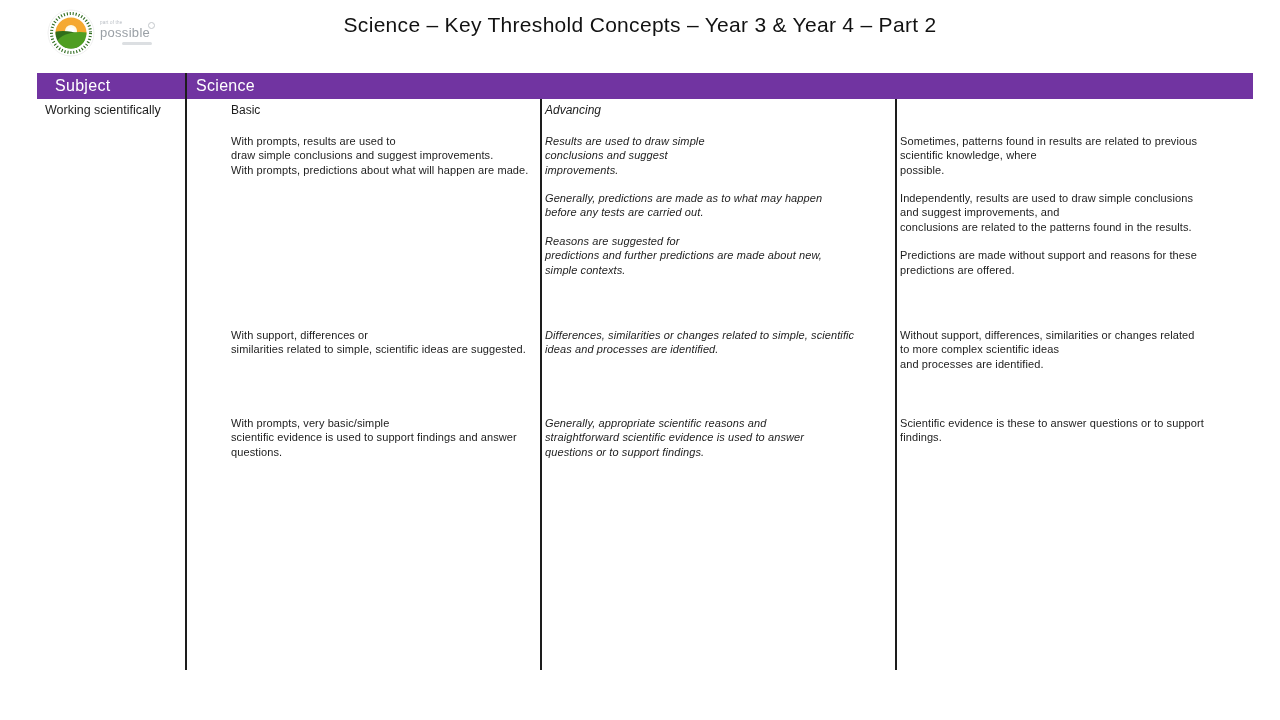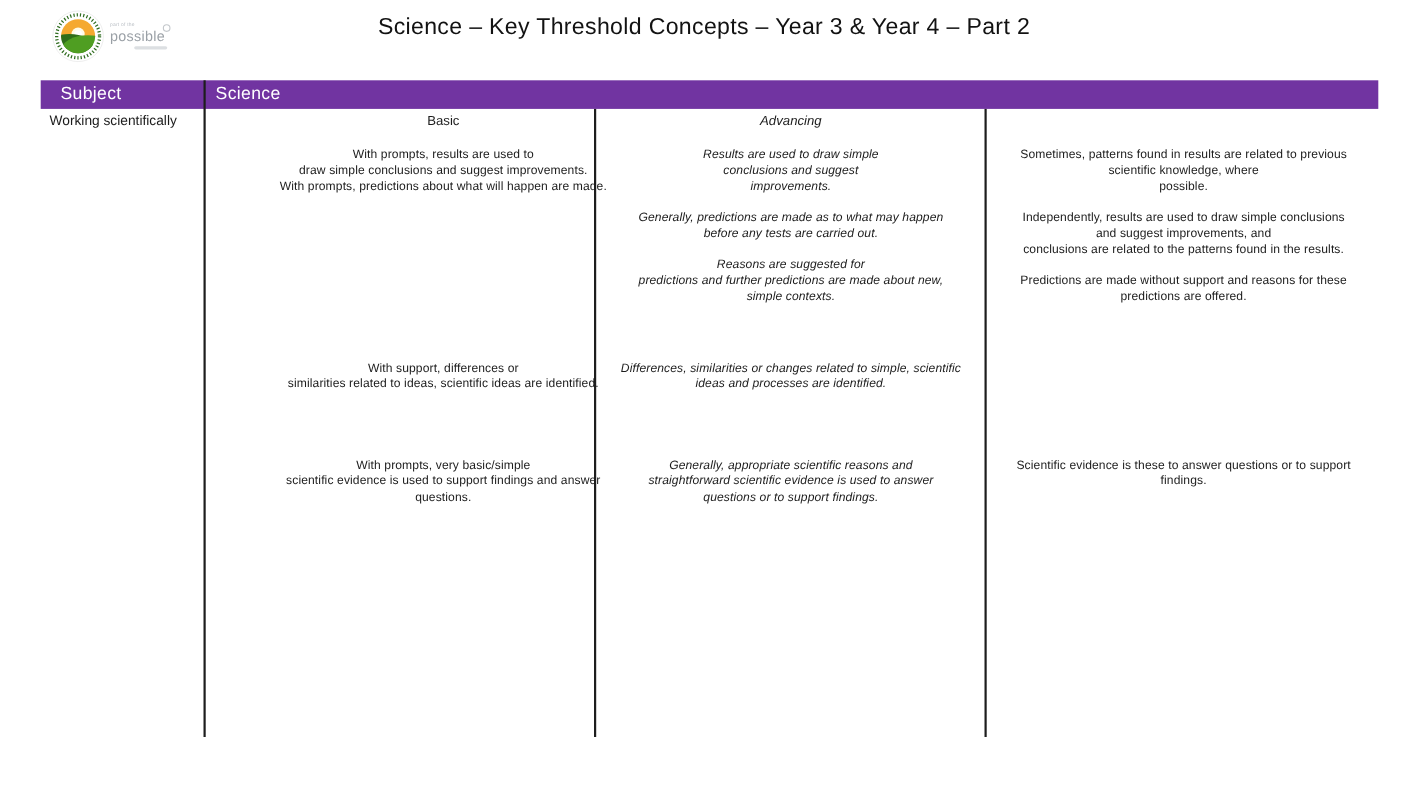--- a/index.html
+++ b/index.html
@@ -14,21 +14,21 @@
   .eq-prefix{position:absolute;left:0;top:1px;font-size:4.5px;color:#b9bec4;letter-spacing:.2px;}
   .eq-name{position:absolute;left:0;top:6px;font-size:13px;letter-spacing:.3px;color:#9aa0a6;}
   .eq-ring{position:absolute;left:48px;top:3px;width:5px;height:5px;border:1px solid #c3c7cb;border-radius:50%;}
   .eq-tagline{position:absolute;left:22px;top:23px;width:30px;height:3px;background:#dcdfe2;border-radius:2px;}
   .title{
     position:absolute;left:0;top:13px;width:100%;text-align:center;
     font-size:21px;font-weight:500;letter-spacing:.3px;color:#121212;
   }
 
   
-  .sheet{position:absolute;left:37px;top:73px;width:1216px;height:599px;text-align:center;}
+  .sheet{position:absolute;left:37px;top:73px;width:1216px;height:599px;}
   .bar{position:absolute;left:0;top:0;width:1216px;height:26px;background:#7134A1;}
   .bar-cell{position:absolute;top:0;height:26px;line-height:26px;color:#ffffff;font-size:16px;font-weight:500;letter-spacing:.3px;}
   .bar-subject{left:18px;}
   .bar-science{left:159px;}
 
   .v{position:absolute;width:1.5px;background:#1d1d1d;}
   .v1{left:148px;top:0;height:597px;}
   .v2{left:503px;top:26px;height:571px;}
   .v3{left:858px;top:26px;height:571px;}
 
@@ -88,21 +88,21 @@
 
     <div class="rowlabel">Working scientifically</div>
 
     <div class="ch c0">Basic</div>
     <div class="ch c1">Advancing</div>
 
     <div class="blk c0 r0">With prompts, results are used to
 draw simple conclusions and suggest improvements.
 With prompts, predictions about what will happen are made.</div>
     <div class="blk c0 r1">With support, differences or
-similarities related to ideas, scientific ideas are identified.</div>
+similarities related to simple, scientific ideas are suggested.</div>
     <div class="blk c0 r2">With prompts, very basic/simple
 scientific evidence is used to support findings and answer
 questions.</div>
 
     <div class="blk c1 r0">Results are used to draw simple
 conclusions and suggest
 improvements.
 
 Generally, predictions are made as to what may happen
 before any tests are carried out.
@@ -119,17 +119,20 @@
     <div class="blk c2 r0">Sometimes, patterns found in results are related to previous
 scientific knowledge, where
 possible.
 
 Independently, results are used to draw simple conclusions
 and suggest improvements, and
 conclusions are related to the patterns found in the results.
 
 Predictions are made without support and reasons for these
 predictions are offered.</div>
+    <div class="blk c2 r1">Without support, differences, similarities or changes related
+to more complex scientific ideas
+and processes are identified.</div>
     <div class="blk c2 r2">Scientific evidence is these to answer questions or to support
 findings.</div>
 
   </div>
 </div>
 
 </body></html>

